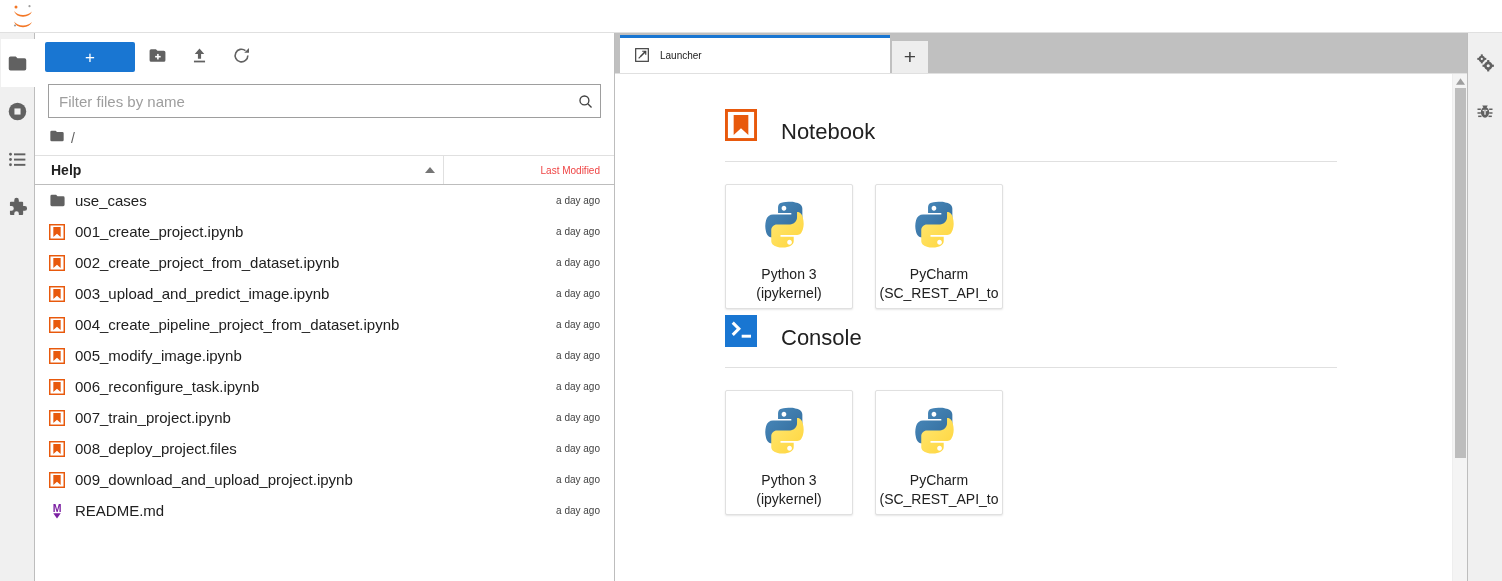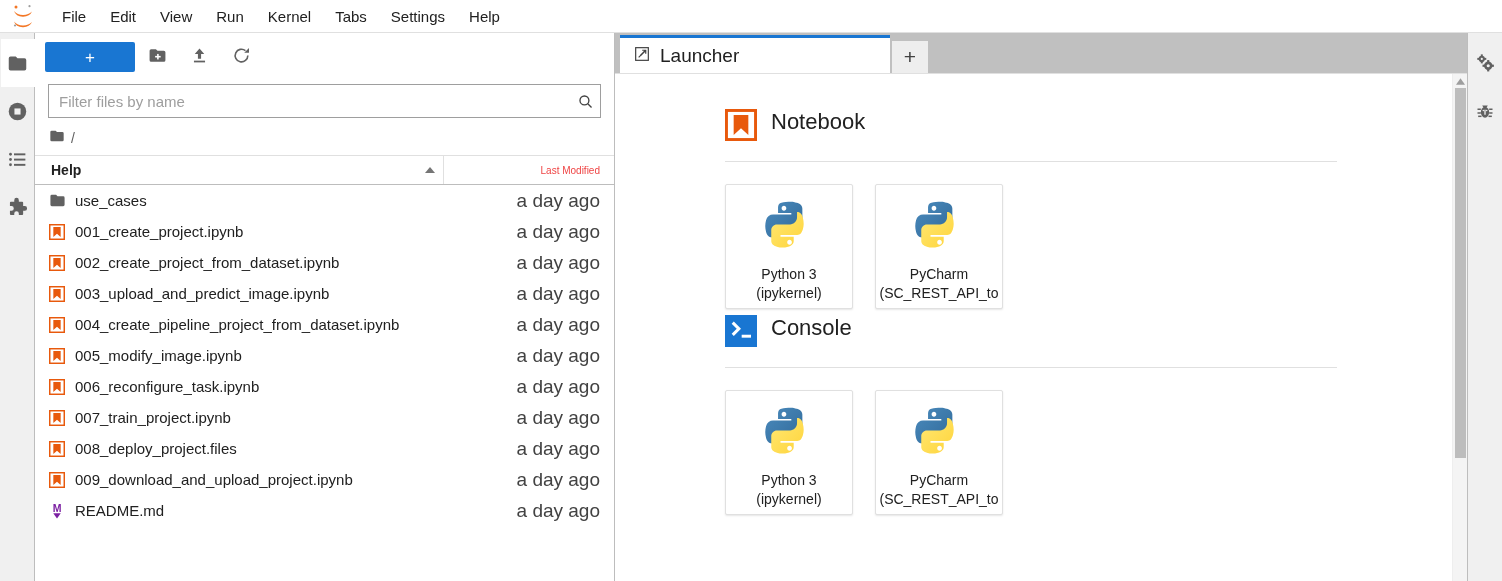--- a/index.html
+++ b/index.html
@@ -98,41 +98,41 @@
   }
   .sort-arrow { width: 0; height: 0; border-left: 5px solid transparent; border-right: 5px solid transparent; border-bottom: 6px solid #757575; }
 
   .fb-list { flex: 1; overflow: hidden; }
   .fb-row {
     display: flex; align-items: center; height: 31px;
     padding-left: 14px; cursor: pointer;
   }
   .fb-icon { width: 26px; min-width: 26px; display: flex; align-items: center; }
   .fb-name { flex: 1; font-size: 15px; color: #212121; white-space: nowrap; overflow: hidden; }
-  .fb-date { width: 170px; text-align: right; padding-right: 14px; font-size: 19px; color: #424242; }
+  .fb-date { width: 170px; text-align: right; padding-right: 14px; font-size: 10px; color: #424242; }
 
   
   .main { flex: 1; display: flex; flex-direction: column; min-width: 0; background: #ffffff; position: relative; }
   .tabbar { height: 40px; min-height: 40px; background: #c0c0c0; display: flex; align-items: flex-end; padding-left: 5px; }
   .tab {
     height: 38px; min-width: 270px; background: #ffffff;
     border-top: 3px solid #1976d2;
     display: flex; align-items: center; padding: 0 14px; gap: 10px;
-    font-size: 19px; color: #212121; cursor: pointer;
+    font-size: 10px; color: #212121; cursor: pointer;
   }
   .tab-add {
     width: 36px; height: 32px; background: #eeeeee;
     display: flex; align-items: center; justify-content: center;
     font-size: 21px; color: #424242; cursor: pointer; margin-left: 2px;
   }
 
   .launcher { flex: 1; position: relative; overflow: hidden; background: #ffffff; border-top: 1px solid #e0e0e0; }
   .launcher-inner { padding: 35px 0 0 110px; }
   .section { margin-bottom: 6px; }
-  .section-head { display: flex; align-items: flex-start; gap: 14px; padding-bottom: 16px; }
+  .section-head { display: flex; align-items: flex-end; gap: 24px; padding-bottom: 16px; }
   .section-title { font-size: 22px; color: #212121; }
   .section-rule { height: 1px; background: #e0e0e0; width: 612px; margin-bottom: 22px; }
   .cards { display: flex; gap: 22px; }
   .card {
     width: 128px; height: 125px; background: #ffffff;
     border: 1px solid #e0e0e0; border-radius: 2px;
     box-shadow: 0 1px 2px rgba(0,0,0,0.10);
     display: flex; flex-direction: column; align-items: center; justify-content: flex-start;
     padding-top: 14px; cursor: pointer;
   }
@@ -163,30 +163,20 @@
 
   <div class="menubar">
     <div class="jp-logo">
       <svg width="26" height="26" viewBox="0 0 26 26">
         <circle cx="6" cy="4" r="1.5" fill="#f37726"></circle>
         <circle cx="19.5" cy="3.2" r="1.1" fill="#9e9e9e"></circle>
         <circle cx="5" cy="22.5" r="1.1" fill="#9e9e9e"></circle>
         <path d="M4 8 A9.5 8 0 0 0 22 8.6 A12 11 0 0 1 4 8 Z" fill="#f37726"></path>
         <path d="M22 19 A9.5 8 0 0 1 4 18.4 A12 11 0 0 0 22 19 Z" fill="#f37726"></path>
       </svg>
-    </div>
-    <div class="menu-items">
-      <div class="menu-item">File</div>
-      <div class="menu-item">Edit</div>
-      <div class="menu-item">View</div>
-      <div class="menu-item">Run</div>
-      <div class="menu-item">Kernel</div>
-      <div class="menu-item">Tabs</div>
-      <div class="menu-item">Settings</div>
-      <div class="menu-item">Help</div>
     </div>
   </div>
 
   <div class="body-row">
 
     <div class="leftbar">
       <div class="act active">
         <span>
           <svg width="21" height="21" viewBox="0 0 24 24">
               <path fill="#616161" d="M10 4H4a2 2 0 0 0-2 2v12a2 2 0 0 0 2 2h16a2 2 0 0 0 2-2V8a2 2 0 0 0-2-2h-8l-2-2z"></path>

